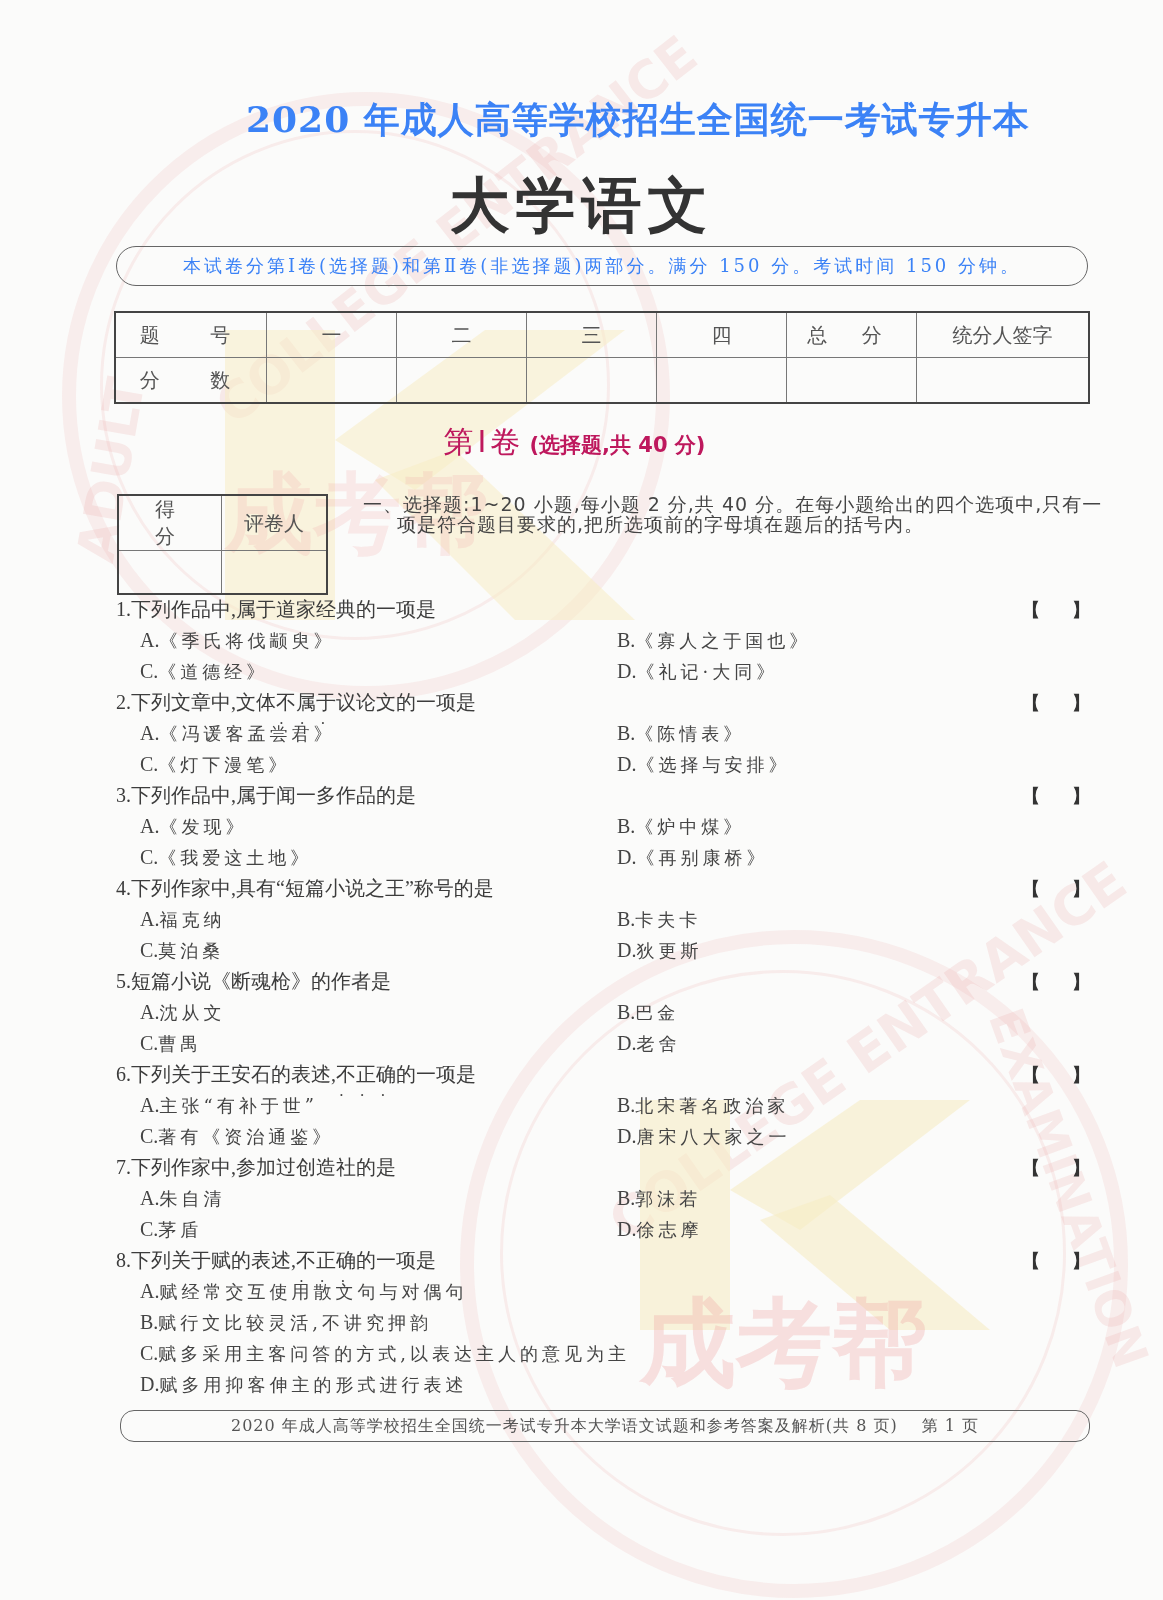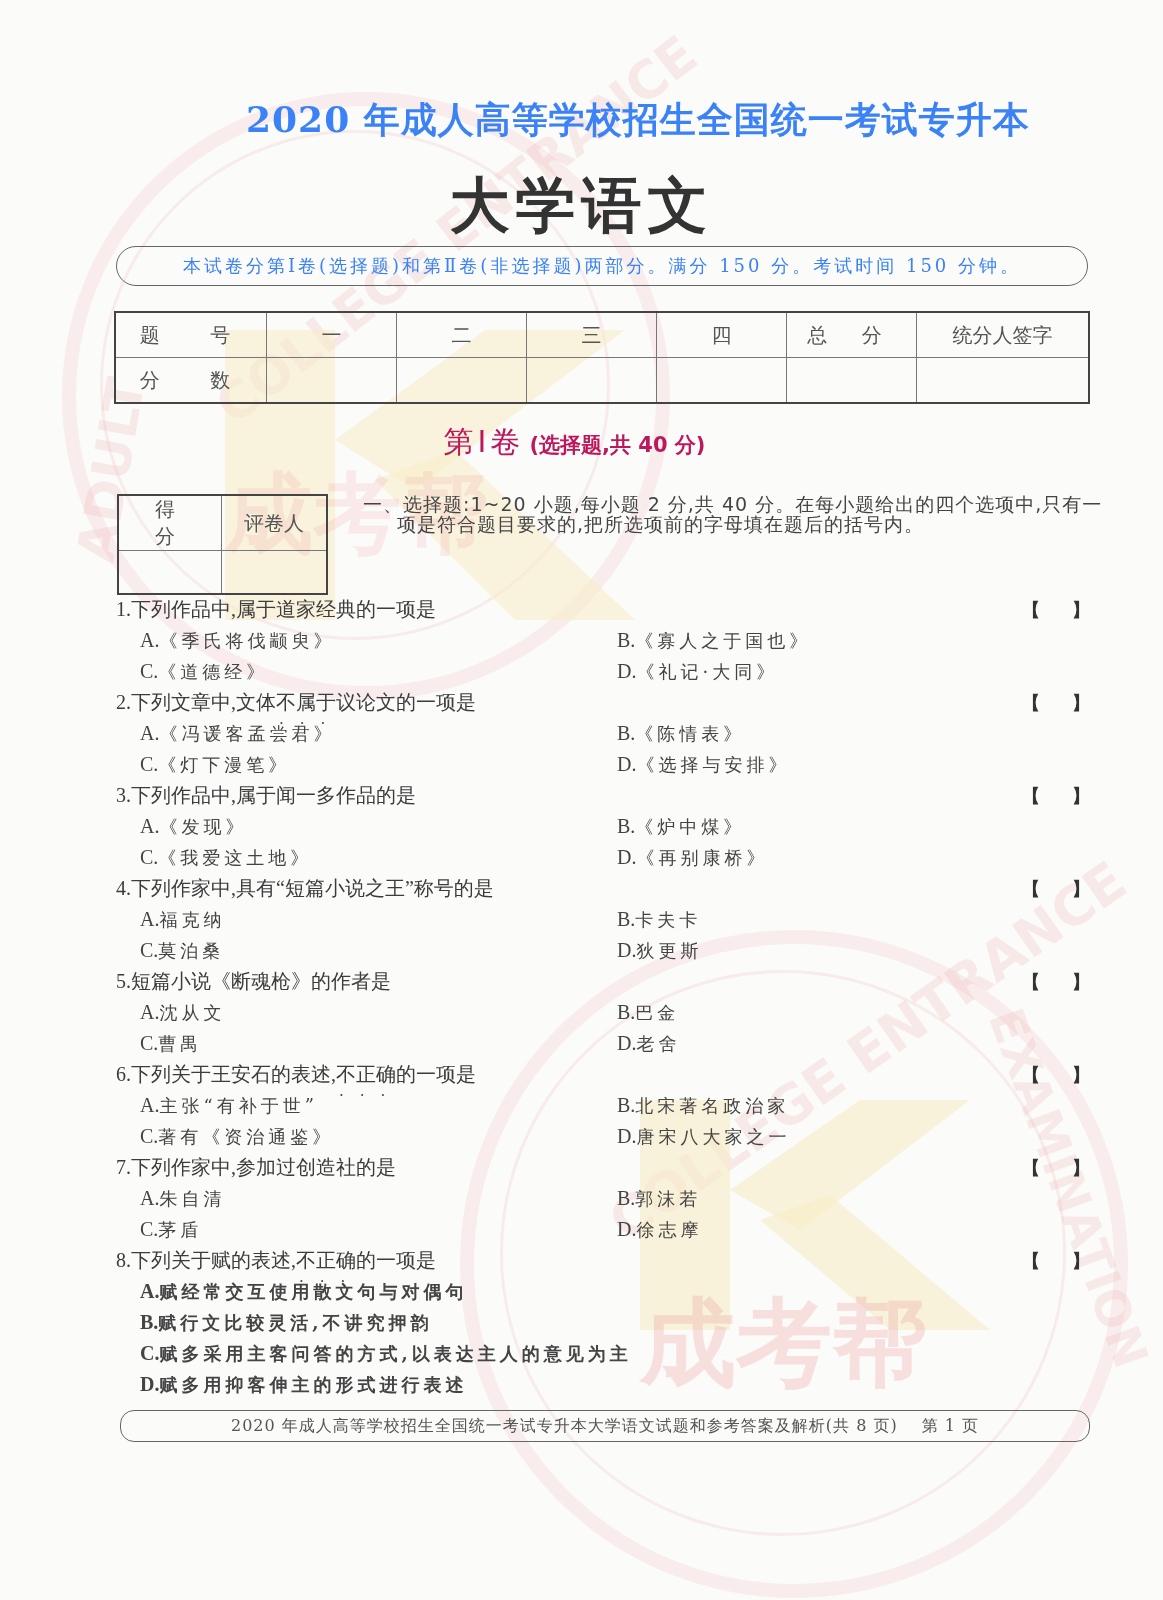--- a/index.html
+++ b/index.html
@@ -80,21 +80,21 @@
   .q-stem {
     height: 31px; line-height: 31px; font-size: 20px; color: #3c3c3c;
     font-family: "Liberation Serif", serif;
   }
   .q-bracket {
     position: absolute; top: 0; left: 906px; width: 68px; height: 31px;
     display: flex; justify-content: space-between; align-items: center;
     font-family: "DejaVu Sans", sans-serif; font-size: 18px; font-weight: bold; color: #333;
   }
   .opt-grid { display: grid; grid-template-columns: 477px 477px; }
-  .opt-list { display: block; font-weight: bold; }
+  .opt-list { display: block; }
   .opt {
     height: 31px; line-height: 31px; font-size: 18px; padding-left: 24px;
     letter-spacing: 4px; color: #444; font-family: "DejaVu Serif", serif;
   }
   .opt .letter { letter-spacing: 0; font-family: "Liberation Serif", serif; font-size: 20px; }
   .emph { position: relative; }
   .emph::after {
     content: "• • •"; position: absolute; left: 4px; top: 17px;
     font-size: 8px; letter-spacing: 8px; color: #444;
   }

